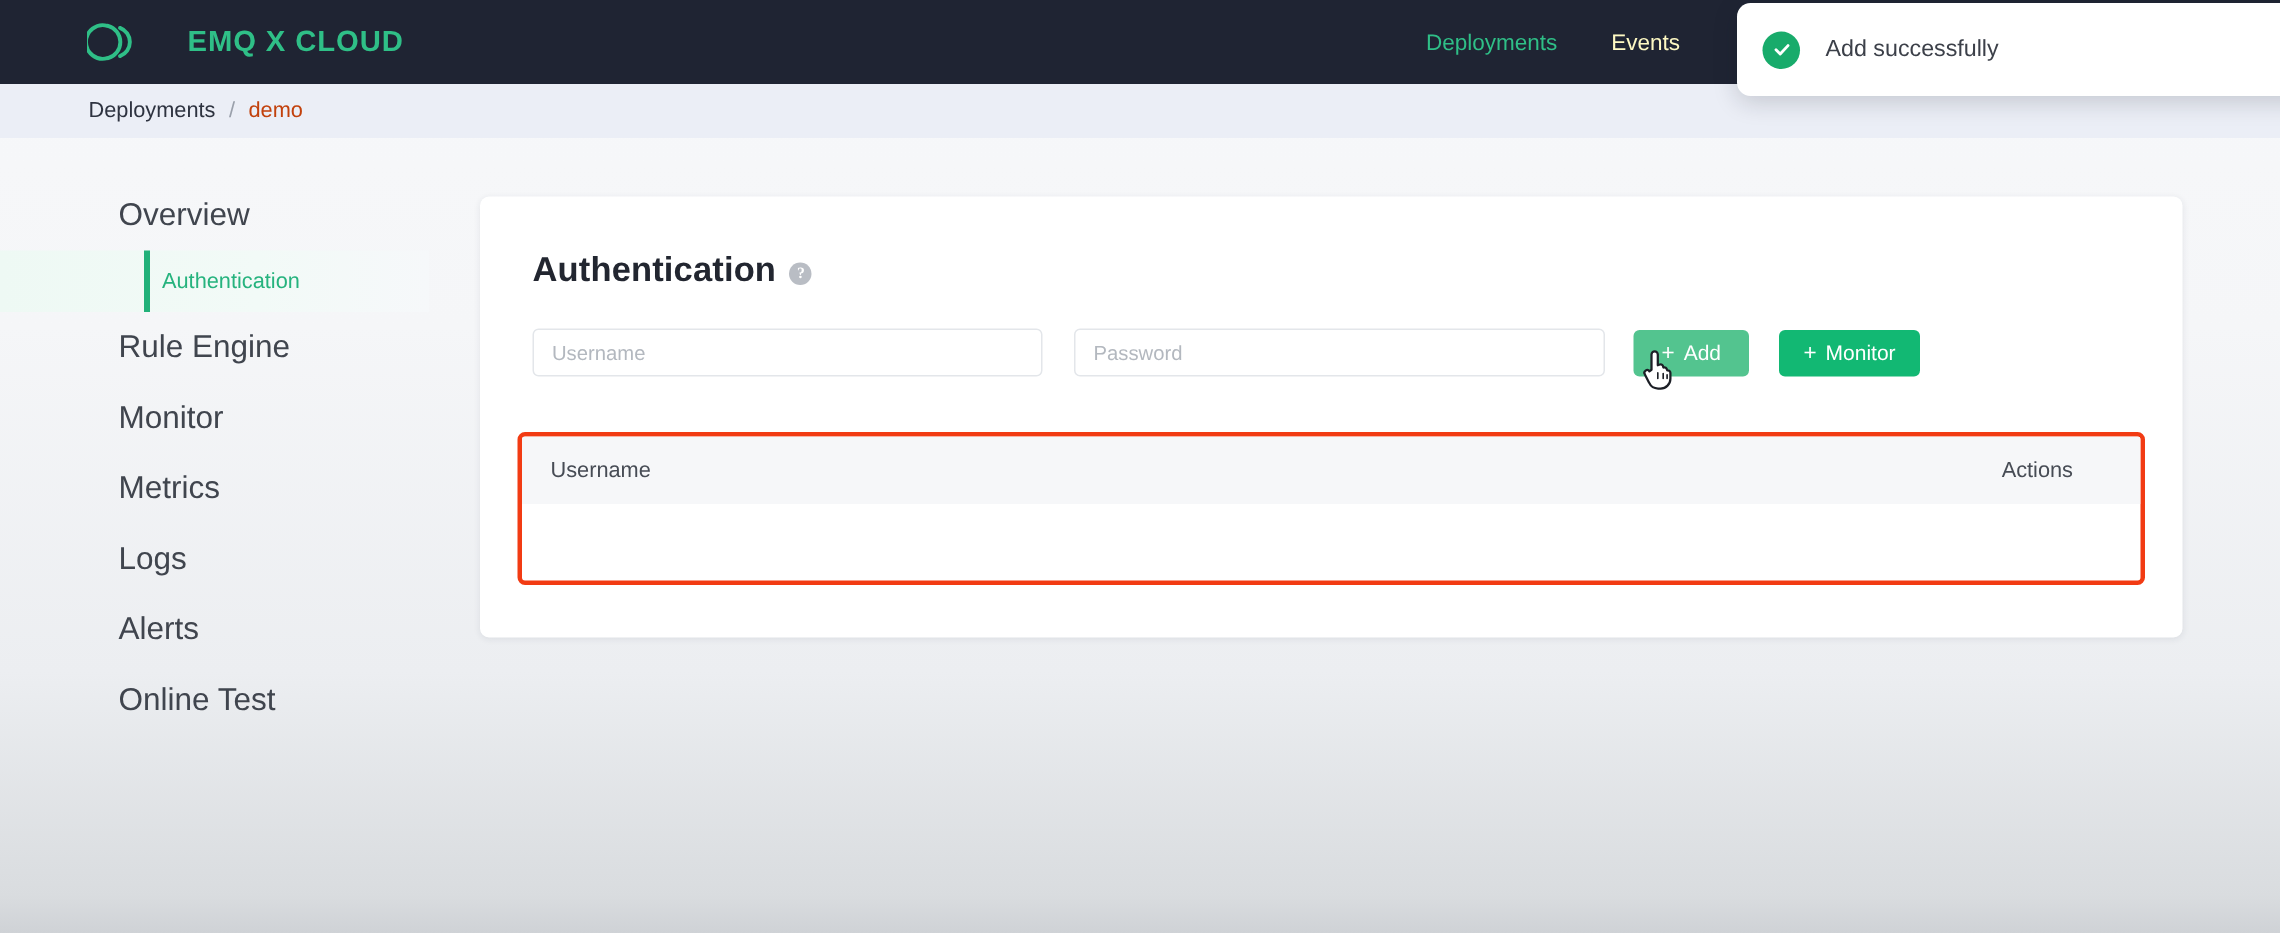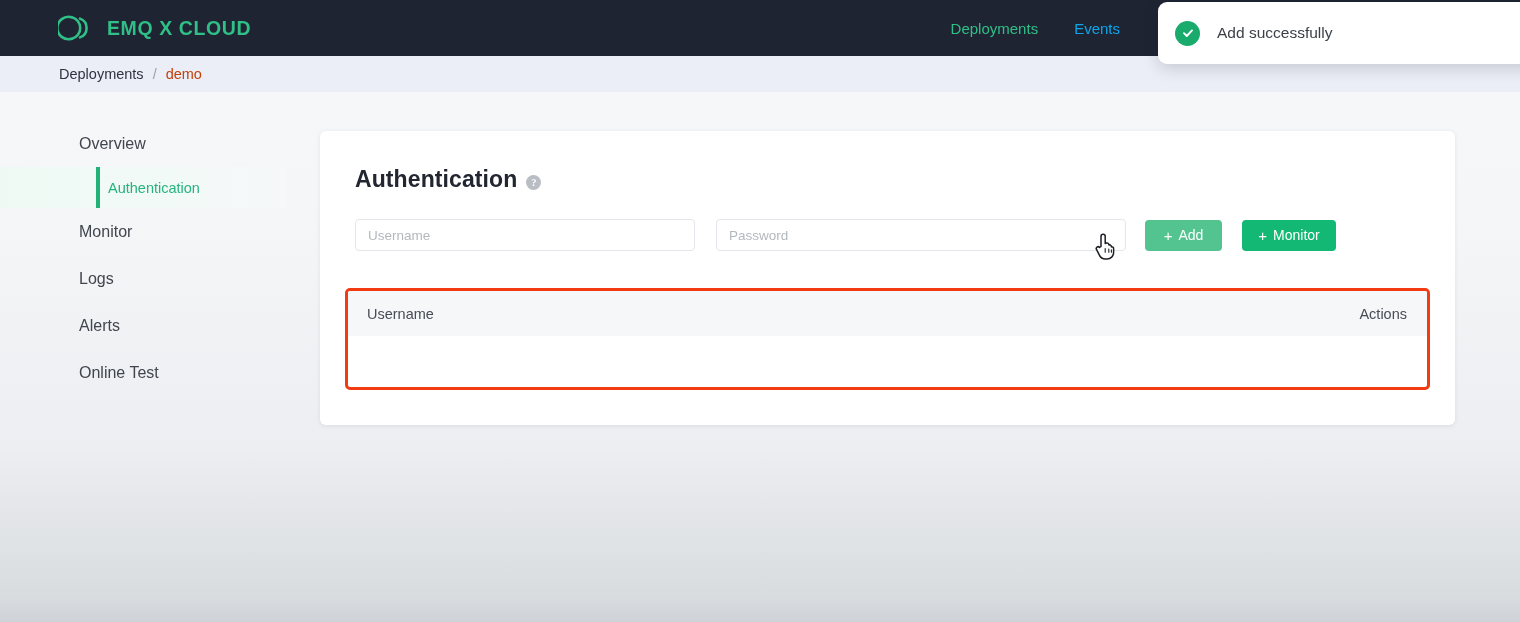--- a/index.html
+++ b/index.html
@@ -26,40 +26,40 @@
     top: 0; left: 0;
     width: 1520px; height: 56px;
     background: #1f2433;
     display: flex;
     align-items: center;
     z-index: 5;
   }
   .brand {
     display: flex;
     align-items: center;
-    gap: 13px;
+    gap: 31px;
     margin-left: 58px;
   }
   .brand-logo { width: 36px; height: 30px; display: block; }
   .brand-name {
     color: #2fbf87;
     font-size: 19.5px;
     font-weight: 700;
     letter-spacing: 0.6px;
   }
   .topnav {
     margin-left: auto;
     display: flex;
     align-items: center;
     gap: 36px;
     margin-right: 400px;
   }
   .topnav-item {
     font-size: 15px;
-    color: #0ea5e9;
+    color: #fef9c3;
     cursor: pointer;
     white-space: nowrap;
   }
   .topnav-item.active { color: #2fbf87; }
 
   
   .toast {
     position: absolute;
     top: 2px;
     left: 1158px;
@@ -117,21 +117,21 @@
     position: absolute;
     top: 120px; left: 0;
     width: 300px;
     z-index: 3;
   }
   .nav-item {
     height: 47px;
     display: flex;
     align-items: center;
     padding-left: 79px;
-    font-size: 16px;
+    font-size: 21px;
     color: #40454e;
     cursor: pointer;
     position: relative;
   }
   .nav-item .caret {
     position: absolute;
     right: 33px;
     width: 0; height: 0;
     border-left: 5px solid transparent;
     border-right: 5px solid transparent;
@@ -208,21 +208,21 @@
     border-radius: 4px;
     background: #ffffff;
     font-size: 13.5px;
     color: #33383f;
     padding: 0 12px;
     outline: none;
     font-family: "Liberation Sans", sans-serif;
   }
   .field::placeholder { color: #b3b8bf; }
   .field-username { width: 340px; }
-  .field-password { width: 410px; margin-left: 21px; }
+  .field-password { width: 354px; margin-left: 21px; }
 
   .btn {
     height: 31px;
     border: none;
     border-radius: 4px;
     color: #ffffff;
     font-size: 14px;
     font-family: "Liberation Sans", sans-serif;
     cursor: pointer;
     display: inline-flex;
@@ -280,21 +280,21 @@
   }
   .col-user { flex: 1 1 auto; padding-left: 19px; }
   .col-actions {
     width: 160px;
     display: flex;
     align-items: center;
     justify-content: flex-end;
     padding-right: 35px;
     gap: 20px;
   }
-  .thead .col-actions { justify-content: flex-end; padding-right: 20px; }
+  .thead .col-actions { justify-content: flex-end; padding-right: 45px; }
   .act-icon { cursor: pointer; display: block; }
 </style>
 </head>
 <body>
 
 <div id="app">
 
   <div class="topbar">
     <div class="brand">
       <svg class="brand-logo" viewBox="0 0 36 30">
@@ -327,21 +327,27 @@
   </div>
 
   <div class="sidebar">
     <div class="nav-item">
       <span>Overview</span>
     </div>
     <div class="nav-sub active">
       <span>Authentication</span>
     </div>
     <div class="nav-item">
+      <span>Rule Engine</span>
+    </div>
+    <div class="nav-item">
       <span>Monitor</span>
+    </div>
+    <div class="nav-item">
+      <span>Metrics</span>
     </div>
     <div class="nav-item">
       <span>Logs</span>
     </div>
     <div class="nav-item">
       <span>Alerts</span>
     </div>
     <div class="nav-item">
       <span>Online Test</span>
     </div>

